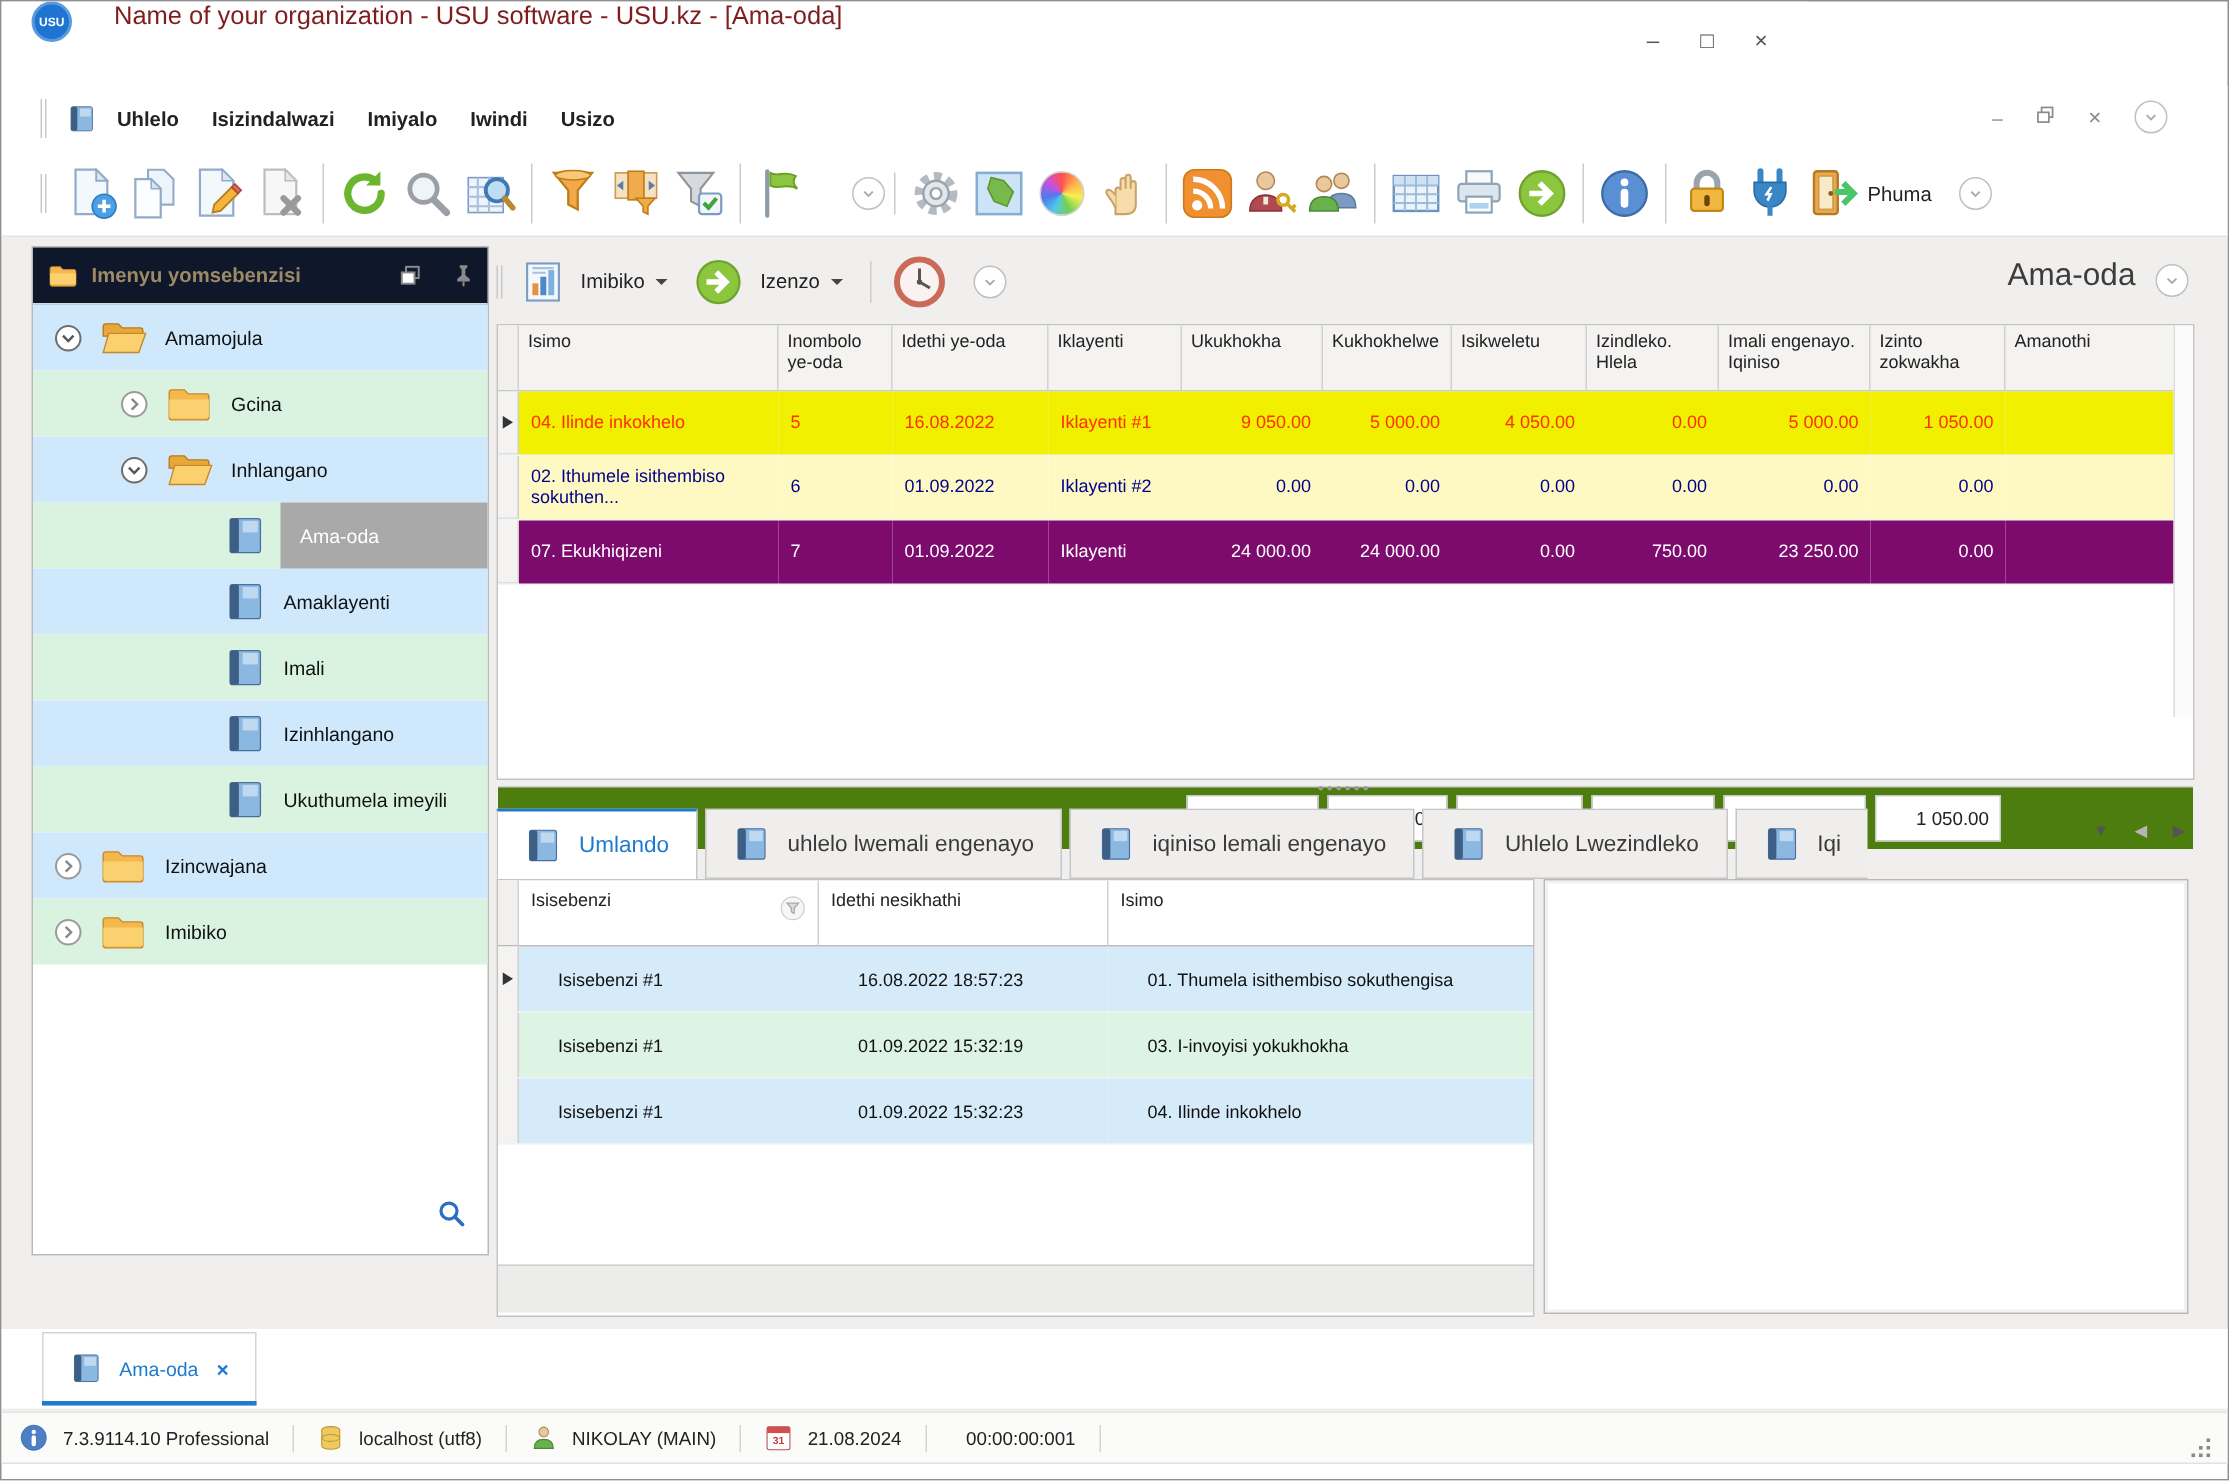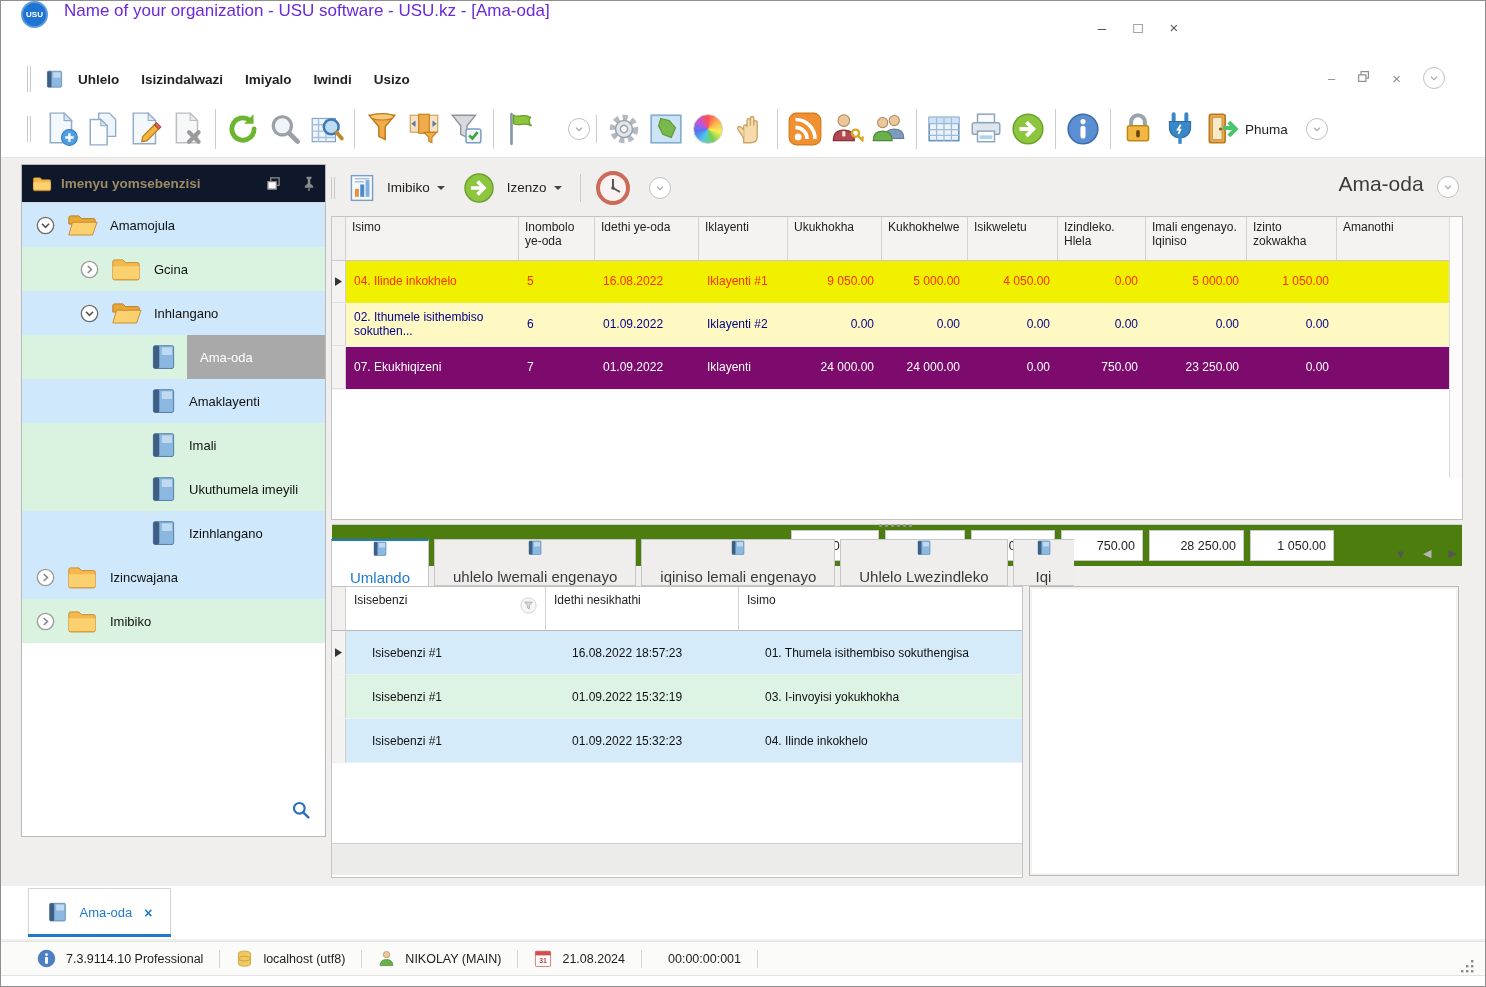--- a/index.html
+++ b/index.html
@@ -8,21 +8,21 @@
     position:relative; width:1486px; height:987px; background:#ffffff;
     border:1px solid #8f8f8f; overflow:hidden;
     font-family:"Liberation Sans", sans-serif; color:#1a1a1a;
   }
   .abs { position:absolute; }
 
   
   .titlebar { top:0; left:0; width:1204px; height:56px; background:#fff; display:flex; align-items:flex-start; padding-left:20px; }
   .logo { width:27px; height:27px; border-radius:50%; background:#1e74d0; color:#fff; font-size:8px; font-weight:bold;
           display:flex; align-items:center; justify-content:center; border:2px solid #5a9be0; }
-  .title-text { margin-left:16px; font-size:17px; color:#6d28d9; }
+  .title-text { margin-left:28px; font-size:17px; color:#7f1d1d; }
   .win-controls { position:absolute; right:22px; top:18px; display:flex; gap:18px; color:#555; font-size:15px; }
   .win-controls span { cursor:default; width:18px; text-align:center; }
 
   
   .menubar { top:56px; left:0; width:1486px; height:44px; background:#fff; display:flex; align-items:center; padding-left:26px; }
   .grip { width:4px; height:26px; border-left:1px solid #c9c9c9; border-right:1px solid #c9c9c9; margin-right:10px; }
   .menu-item { font-size:13.5px; font-weight:bold; color:#222; padding:6px 11px; cursor:default; }
   .mdi-controls { position:absolute; right:40px; top:66px; display:flex; gap:22px; align-items:center; color:#8a8a8a; font-size:13px; }
 
   
@@ -73,21 +73,21 @@
   .row-p { background:#7c0b6d; color:#ffffff; }
   .ofill { height:88px; background:#fff; border-right:1px solid #e5e5e5; }
   .osum { height:42px; background:#4d7c0f; border-top:1px solid #cfcfcf;margin-top:46px; }
   .osum .sumbox { margin:5px 3px; background:#fff; border:1px solid #c9c9c9; display:flex; align-items:center; justify-content:flex-end; padding-right:7px; font-size:12.5px; color:#222; }
   .vscroll { position:absolute; right:0; top:0; width:13px; height:261px; background:#fbfbfb; border-left:1px solid #dcdcdc; }
   .split-dots { top:521px; left:878px; width:36px; height:6px; display:flex; gap:3px; align-items:center; }
   .split-dots i { width:3px; height:3px; background:#9a9a9a; border-radius:50%; }
 
   
   .tabstrip { top:538px; left:330px; width:1132px; height:47px; display:flex; align-items:stretch; gap:5px; overflow:hidden; }
-  .dtab { display:flex; align-items:center; gap:12px; padding:0 18px; background:#efeeec; border:1px solid #c6c6c6; font-size:15px; color:#3a3a3a; white-space:nowrap; cursor:default;flex-direction:column; }
+  .dtab { display:flex; align-items:center; gap:12px; padding:0 18px; background:#efeeec; border:1px solid #c6c6c6; font-size:15px; color:#3a3a3a; white-space:nowrap; cursor:default; }
   .dtab.active { background:#fff; border-top:2px solid #1e7ad0; border-bottom:none; color:#1e7ad0; }
   .tabnav { position:absolute; right:6px; top:8px; display:flex; gap:17px; align-items:center; }
   .tabnav span { color:#555; font-size:11px; }
   .tabnav .dis { color:#b5b5b5; }
 
   
   .history { top:585px; left:330px; width:692px; height:292px; background:#fff; border:1px solid #c3c3c3; }
   .hgrid { display:grid; grid-template-columns:14px 200px 193px 1fr; }
   .hhead { height:44px; background:#fff; }
   .hhead .hcell { font-size:12px; color:#222; padding:6px 8px; border-right:1px solid #d2d2d2; border-bottom:1px solid #b9b9b9; position:relative; }
@@ -105,21 +105,21 @@
   
   .mditabbar { top:885px; left:0; width:1486px; height:53px; background:#fff; }
   .mditab { position:absolute; left:27px; top:2px; width:143px; height:49px; background:#fff; border:1px solid #d4d4d4;
             display:flex; align-items:center; justify-content:center; gap:12px; }
   .mditab::after { content:""; position:absolute; left:-1px; right:-1px; bottom:-1px; height:3px; background:#1e7ad0; }
   .mditab-label { font-size:13px; color:#1e7ad0; }
   .mditab-close { color:#1e7ad0; font-size:14px; font-weight:bold; }
 
   
   .statusbar { top:940px; left:0; width:1486px; height:35px; background:#fbfbfa; border-top:1px solid #e2e2e2; border-bottom:1px solid #e2e2e2;
-               display:flex; align-items:center; padding-left:36px; font-size:12.5px; color:#222; }
+               display:flex; align-items:center; padding-left:12px; font-size:12.5px; color:#222; }
   .sitem { display:flex; align-items:center; gap:10px; }
   .vsep { width:1px; height:18px; background:#d4d4d4; margin:0 16px; }
   .sb-grip { position:absolute; right:10px; bottom:8px; }
 </style>
 </head>
 <body>
 
 <div class="window">
 
   <div class="titlebar abs">
@@ -434,35 +434,35 @@
       <span class="tlabel">Amaklayenti</span>
     </div>
     <div class="trow green ind2">
       <svg width="27" height="29" viewBox="0 0 32 32">
           <rect x="4" y="2" width="24" height="27" rx="2" fill="#8ab8e0" stroke="#4a6f9a"></rect>
           <rect x="4" y="2" width="7" height="27" rx="2" fill="#3e5f85"></rect>
           <rect x="14" y="4" width="12" height="9" fill="#c8dff2" opacity="0.85"></rect>
         </svg>
       <span class="tlabel">Imali</span>
     </div>
+    <div class="trow blue ind2">
+      <svg width="27" height="29" viewBox="0 0 32 32">
+          <rect x="4" y="2" width="24" height="27" rx="2" fill="#8ab8e0" stroke="#4a6f9a"></rect>
+          <rect x="4" y="2" width="7" height="27" rx="2" fill="#3e5f85"></rect>
+          <rect x="14" y="4" width="12" height="9" fill="#c8dff2" opacity="0.85"></rect>
+        </svg>
+      <span class="tlabel">Izinhlangano</span>
+    </div>
     <div class="trow green ind2">
       <svg width="27" height="29" viewBox="0 0 32 32">
           <rect x="4" y="2" width="24" height="27" rx="2" fill="#8ab8e0" stroke="#4a6f9a"></rect>
           <rect x="4" y="2" width="7" height="27" rx="2" fill="#3e5f85"></rect>
           <rect x="14" y="4" width="12" height="9" fill="#c8dff2" opacity="0.85"></rect>
         </svg>
       <span class="tlabel">Ukuthumela imeyili</span>
-    </div>
-    <div class="trow blue ind2">
-      <svg width="27" height="29" viewBox="0 0 32 32">
-          <rect x="4" y="2" width="24" height="27" rx="2" fill="#8ab8e0" stroke="#4a6f9a"></rect>
-          <rect x="4" y="2" width="7" height="27" rx="2" fill="#3e5f85"></rect>
-          <rect x="14" y="4" width="12" height="9" fill="#c8dff2" opacity="0.85"></rect>
-        </svg>
-      <span class="tlabel">Izinhlangano</span>
     </div>
     <div class="trow blue ind0">
       <span class="exp">
           <svg width="19" height="19" viewBox="0 0 20 20">
             <circle cx="10" cy="10" r="8.6" fill="#fff" stroke="#9a9a9a" stroke-width="1.4"></circle>
             <path d="M8.2 6.3L12 10l-3.8 3.7" fill="none" stroke="#888" stroke-width="1.7"></path>
           </svg>
         </span>
       <svg width="31" height="26" viewBox="0 0 34 28">
           <path d="M2 6a2 2 0 0 1 2-2h9l3 3h13a2 2 0 0 1 2 2v15a2 2 0 0 1-2 2H4a2 2 0 0 1-2-2z" fill="#f5b84f" stroke="#c8872a"></path>

